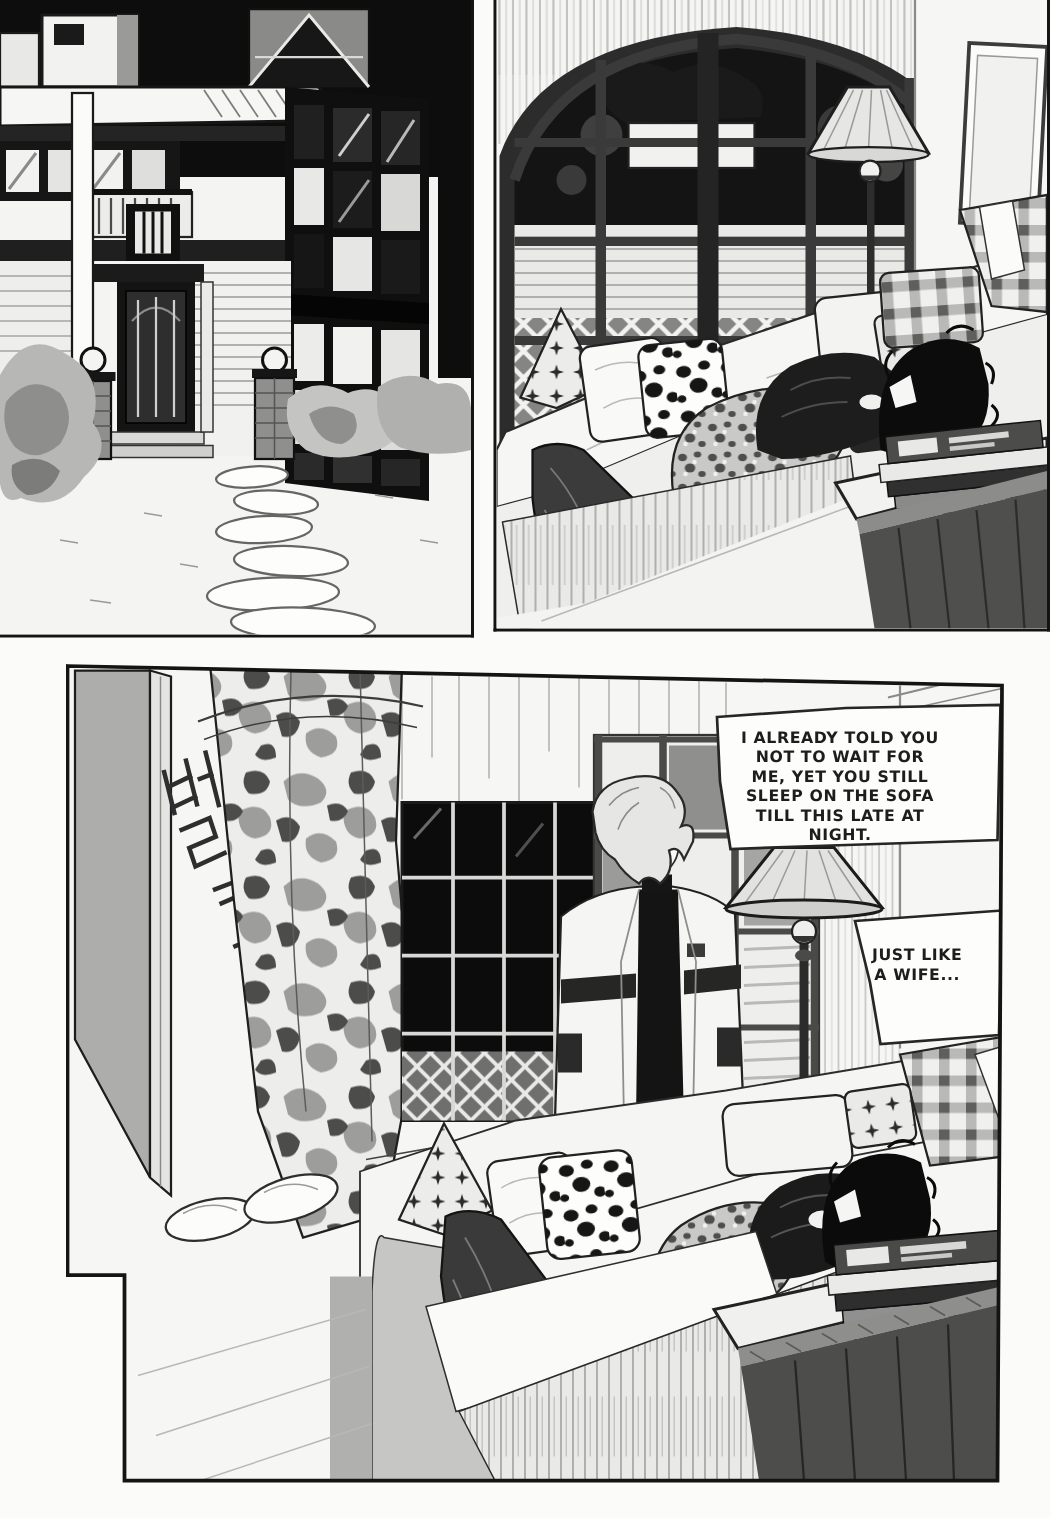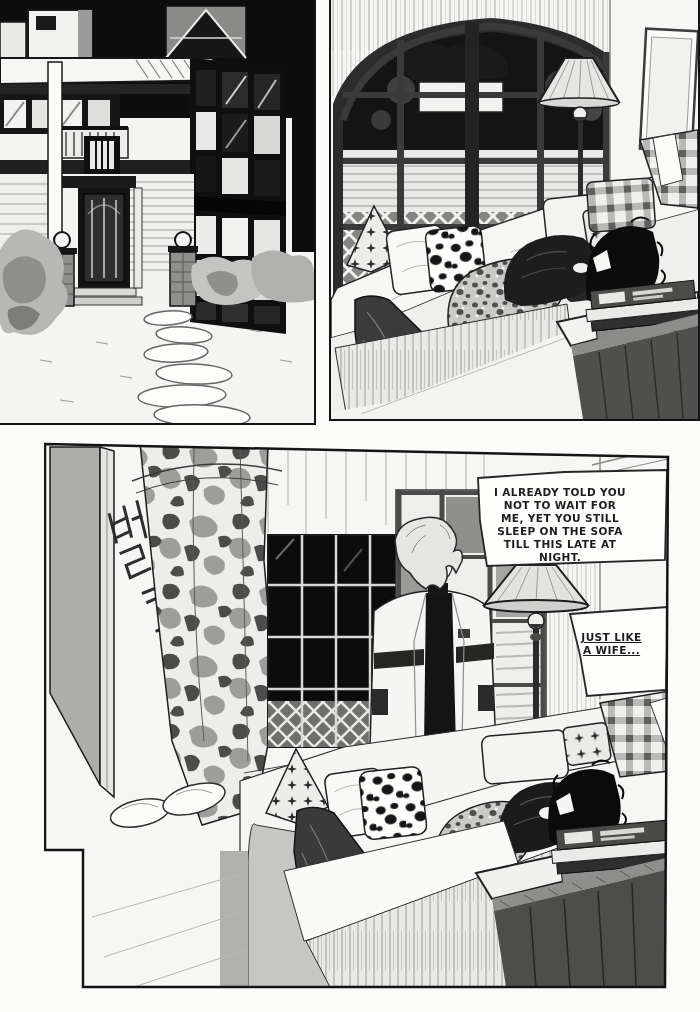--- a/index.html
+++ b/index.html
@@ -6,21 +6,21 @@
   .page{position:relative;width:700px;height:1012px;background:#fbfbf9;overflow:hidden;
         font-family:"DejaVu Sans","Liberation Sans",sans-serif;padding-left:48px;}
   .panel{position:absolute;overflow:hidden;background:#f6f6f4;}
   .panel svg{display:block;}
   #panel-house{left:0;top:0;width:314px;height:423px;border-right:2px solid #141414;border-bottom:2px solid #141414;}
   #panel-sofa-night{left:329px;top:0;width:367px;height:419px;border-left:2px solid #141414;border-right:2px solid #141414;border-bottom:2px solid #141414;}
   #panel-door-scene{left:44px;top:441px;width:626px;height:549px;background:transparent;}
   .bubble-text{position:absolute;color:#1d1d1d;font-weight:700;font-size:10.5px;line-height:13px;
                letter-spacing:.4px;text-align:center;z-index:5;}
   #bubble1-text{left:492px;top:486px;width:136px;}
-  #bubble2-text{left:578px;top:631px;width:67px;text-decoration:underline;}
+  #bubble2-text{left:578px;top:631px;width:67px;}
   .sfx-text{position:absolute;left:84px;top:498px;width:58px;height:176px;font-size:48px;line-height:84px;
             color:transparent;word-break:break-all;transform:rotate(-12deg);z-index:4;}
 </style>
 </head>
 <body>
 
 <div class="page">
 
   <div class="panel" id="panel-house">
     <svg width="314" height="423" viewBox="0 0 314 423">

